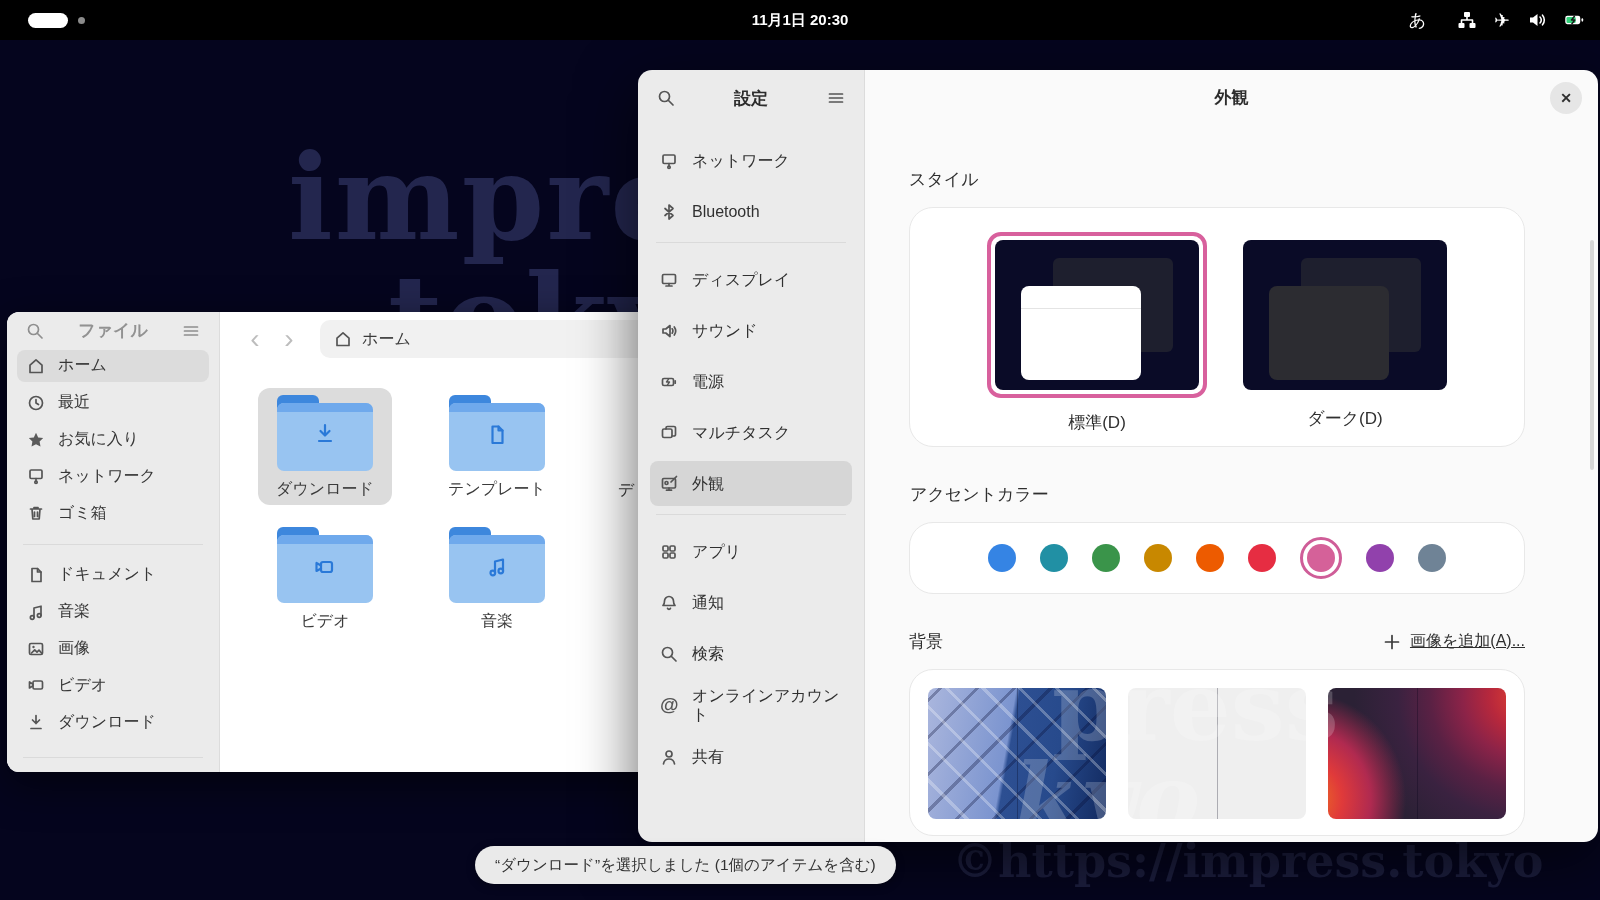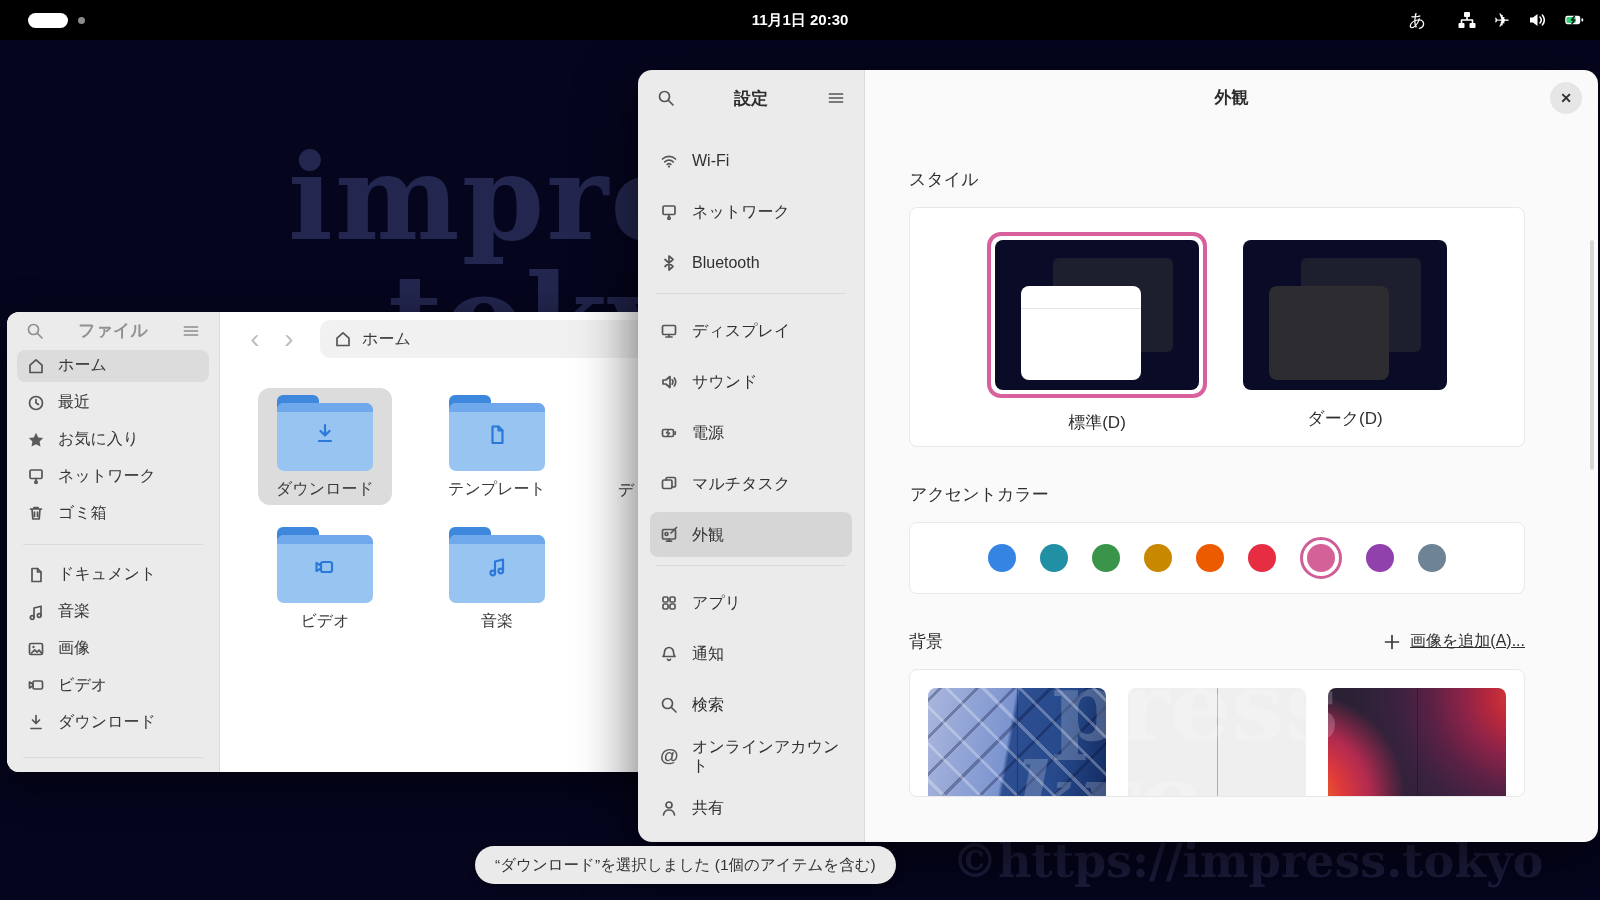--- a/index.html
+++ b/index.html
@@ -69,42 +69,42 @@
   .s-sep { height:1px; background:#dadada; margin:8px 18px 14px; }
   .at-glyph { font-size:19px; color:#555; width:18px; text-align:center; flex:none; font-weight:bold; }
 
   .s-panel { flex:1; background:#fafafa; position:relative; }
   .s-header { height:56px; position:relative; }
   .s-title { position:absolute; left:0; right:0; top:0; height:56px; line-height:56px; text-align:center; font-size:17px; font-weight:bold; color:#2d2d2d; }
   .close-btn { position:absolute; right:16px; top:12px; width:32px; height:32px; border-radius:50%; background:#e6e6e6; border:none; font-size:14px; font-weight:bold; color:#2f2f2f; cursor:pointer; }
   .s-content { padding:0 73px 0 44px; position:relative; }
   .sec-h { font-size:17px; font-weight:normal; color:#2f2f2f; }
   .h-style { margin:42px 0 16px; }
-  .card { background:#fff; border:1px solid #e8e8e8; border-radius:8px; }
+  .card { background:#fff; border:1px solid #e8e8e8; border-radius:24px; }
   .style-card { height:240px; display:flex; justify-content:center; gap:36px; padding-top:24px; }
   .style-option { text-align:center; }
   .frame { display:inline-block; }
   .frame.selected { border:4px solid #d8609d; border-radius:14px; padding:4px; background:#fff; }
   .preview { width:204px; height:150px; border-radius:8px; background:#0a0b27; position:relative; overflow:hidden; }
   .preview.unsel { margin-top:8px; }
   .mini-back { position:absolute; right:26px; top:18px; width:120px; height:94px; border-radius:6px; background:#1e1f2e; }
   .mini-front { position:absolute; left:26px; top:46px; width:120px; height:94px; border-radius:8px; }
   .mini-front.light { background:#fff; }
   .mini-front.light::before { content:""; position:absolute; left:0; right:0; top:22px; height:1px; background:#e4e4e4; }
   .mini-front.dark { background:#2c2c31; }
   .style-label { margin-top:13px; font-size:17px; color:#303030; }
 
   .h-accent { margin:36px 1px 16px; }
   .accent-card { height:72px; display:flex; align-items:center; justify-content:center; gap:24px; }
   .dot { width:28px; height:28px; border-radius:50%; border:none; cursor:pointer; flex:none; }
   .dot.selected { width:42px; height:42px; border:3px solid #cf5d98; padding:4px; background-clip:content-box; }
 
   .bg-row { margin:36px 0 16px; display:flex; align-items:center; justify-content:space-between; }
   .add-img-btn { display:flex; align-items:center; gap:9px; background:none; border:none; font-size:16px; color:#2f2f2f; cursor:pointer;text-decoration:underline; }
-  .bg-card { height:128px; padding:18px; display:flex; gap:22px; overflow:hidden; position:relative; }
+  .bg-card { height:167px; padding:18px; display:flex; gap:22px; overflow:hidden; position:relative; }
   .wp { width:178px; height:131px; border-radius:8px; border:none; position:relative; overflow:hidden; flex:none; cursor:pointer; }
   .wp::after { content:""; position:absolute; left:50%; top:0; width:1px; height:100%; background:rgba(0,0,20,.28); }
   .wp1 { background:
       repeating-linear-gradient(45deg, rgba(255,255,255,.28) 0 3px, rgba(255,255,255,0) 3px 26px),
       repeating-linear-gradient(-45deg, rgba(5,10,50,.3) 0 3px, rgba(5,10,50,0) 3px 26px),
       linear-gradient(100deg, #aab6dd 0%, #7b94cf 44%, #2d4f92 46%, #274a8c 70%, #122a60 100%); }
   .wp2 { background:linear-gradient(90deg, #e44a3e 0%, #f0761d 22%, #f7a50d 40%, #ef5d24 49.8%, #c families 0),
       linear-gradient(90deg, #e44a3e 0%, #f0761d 22%, #f7a50d 40%, #ef5d24 49.8%, #c437c4 50.2%, #a94ad8 68%, #7450e2 84%, #3356e8 100%); }
   .wp3 { background:
       radial-gradient(90% 130% at -12% 85%, #ef7a1d 0%, #e03a3a 22%, #b02a50 40%, rgba(120,40,90,0) 62%),
@@ -312,27 +312,20 @@
         <div class="s-sb-title">設定</div>
         <button class="sb-btn">
           <svg class="ic" viewBox="0 0 18 18">
               <path d="M2.5 5h13M2.5 9h13M2.5 13h13"></path>
             </svg>
         </button>
       </div>
       <div class="s-list">
         <div class="s-item">
           <svg class="ic" viewBox="0 0 18 18">
-              <path d="M2.5 7a9.5 9.5 0 0113 0M4.8 9.8a6.2 6.2 0 018.4 0M7.2 12.4a3 3 0 013.6 0"></path>
-              <circle cx="9" cy="14.6" r="1.1" fill="#555" stroke="none"></circle>
-            </svg>
-          <span class="lbl">Wi-Fi</span>
-        </div>
-        <div class="s-item">
-          <svg class="ic" viewBox="0 0 18 18">
               <rect x="3" y="3" width="12" height="8.5" rx="1.2"></rect>
               <path d="M9 11.5v2.2"></path>
               <circle cx="9" cy="15.3" r="1.2"></circle>
             </svg>
           <span class="lbl">ネットワーク</span>
         </div>
         <div class="s-item">
           <svg class="ic" viewBox="0 0 18 18">
               <path d="M5 5.5l8 7-4 3.5v-14l4 3.5-8 7"></path>
             </svg>

